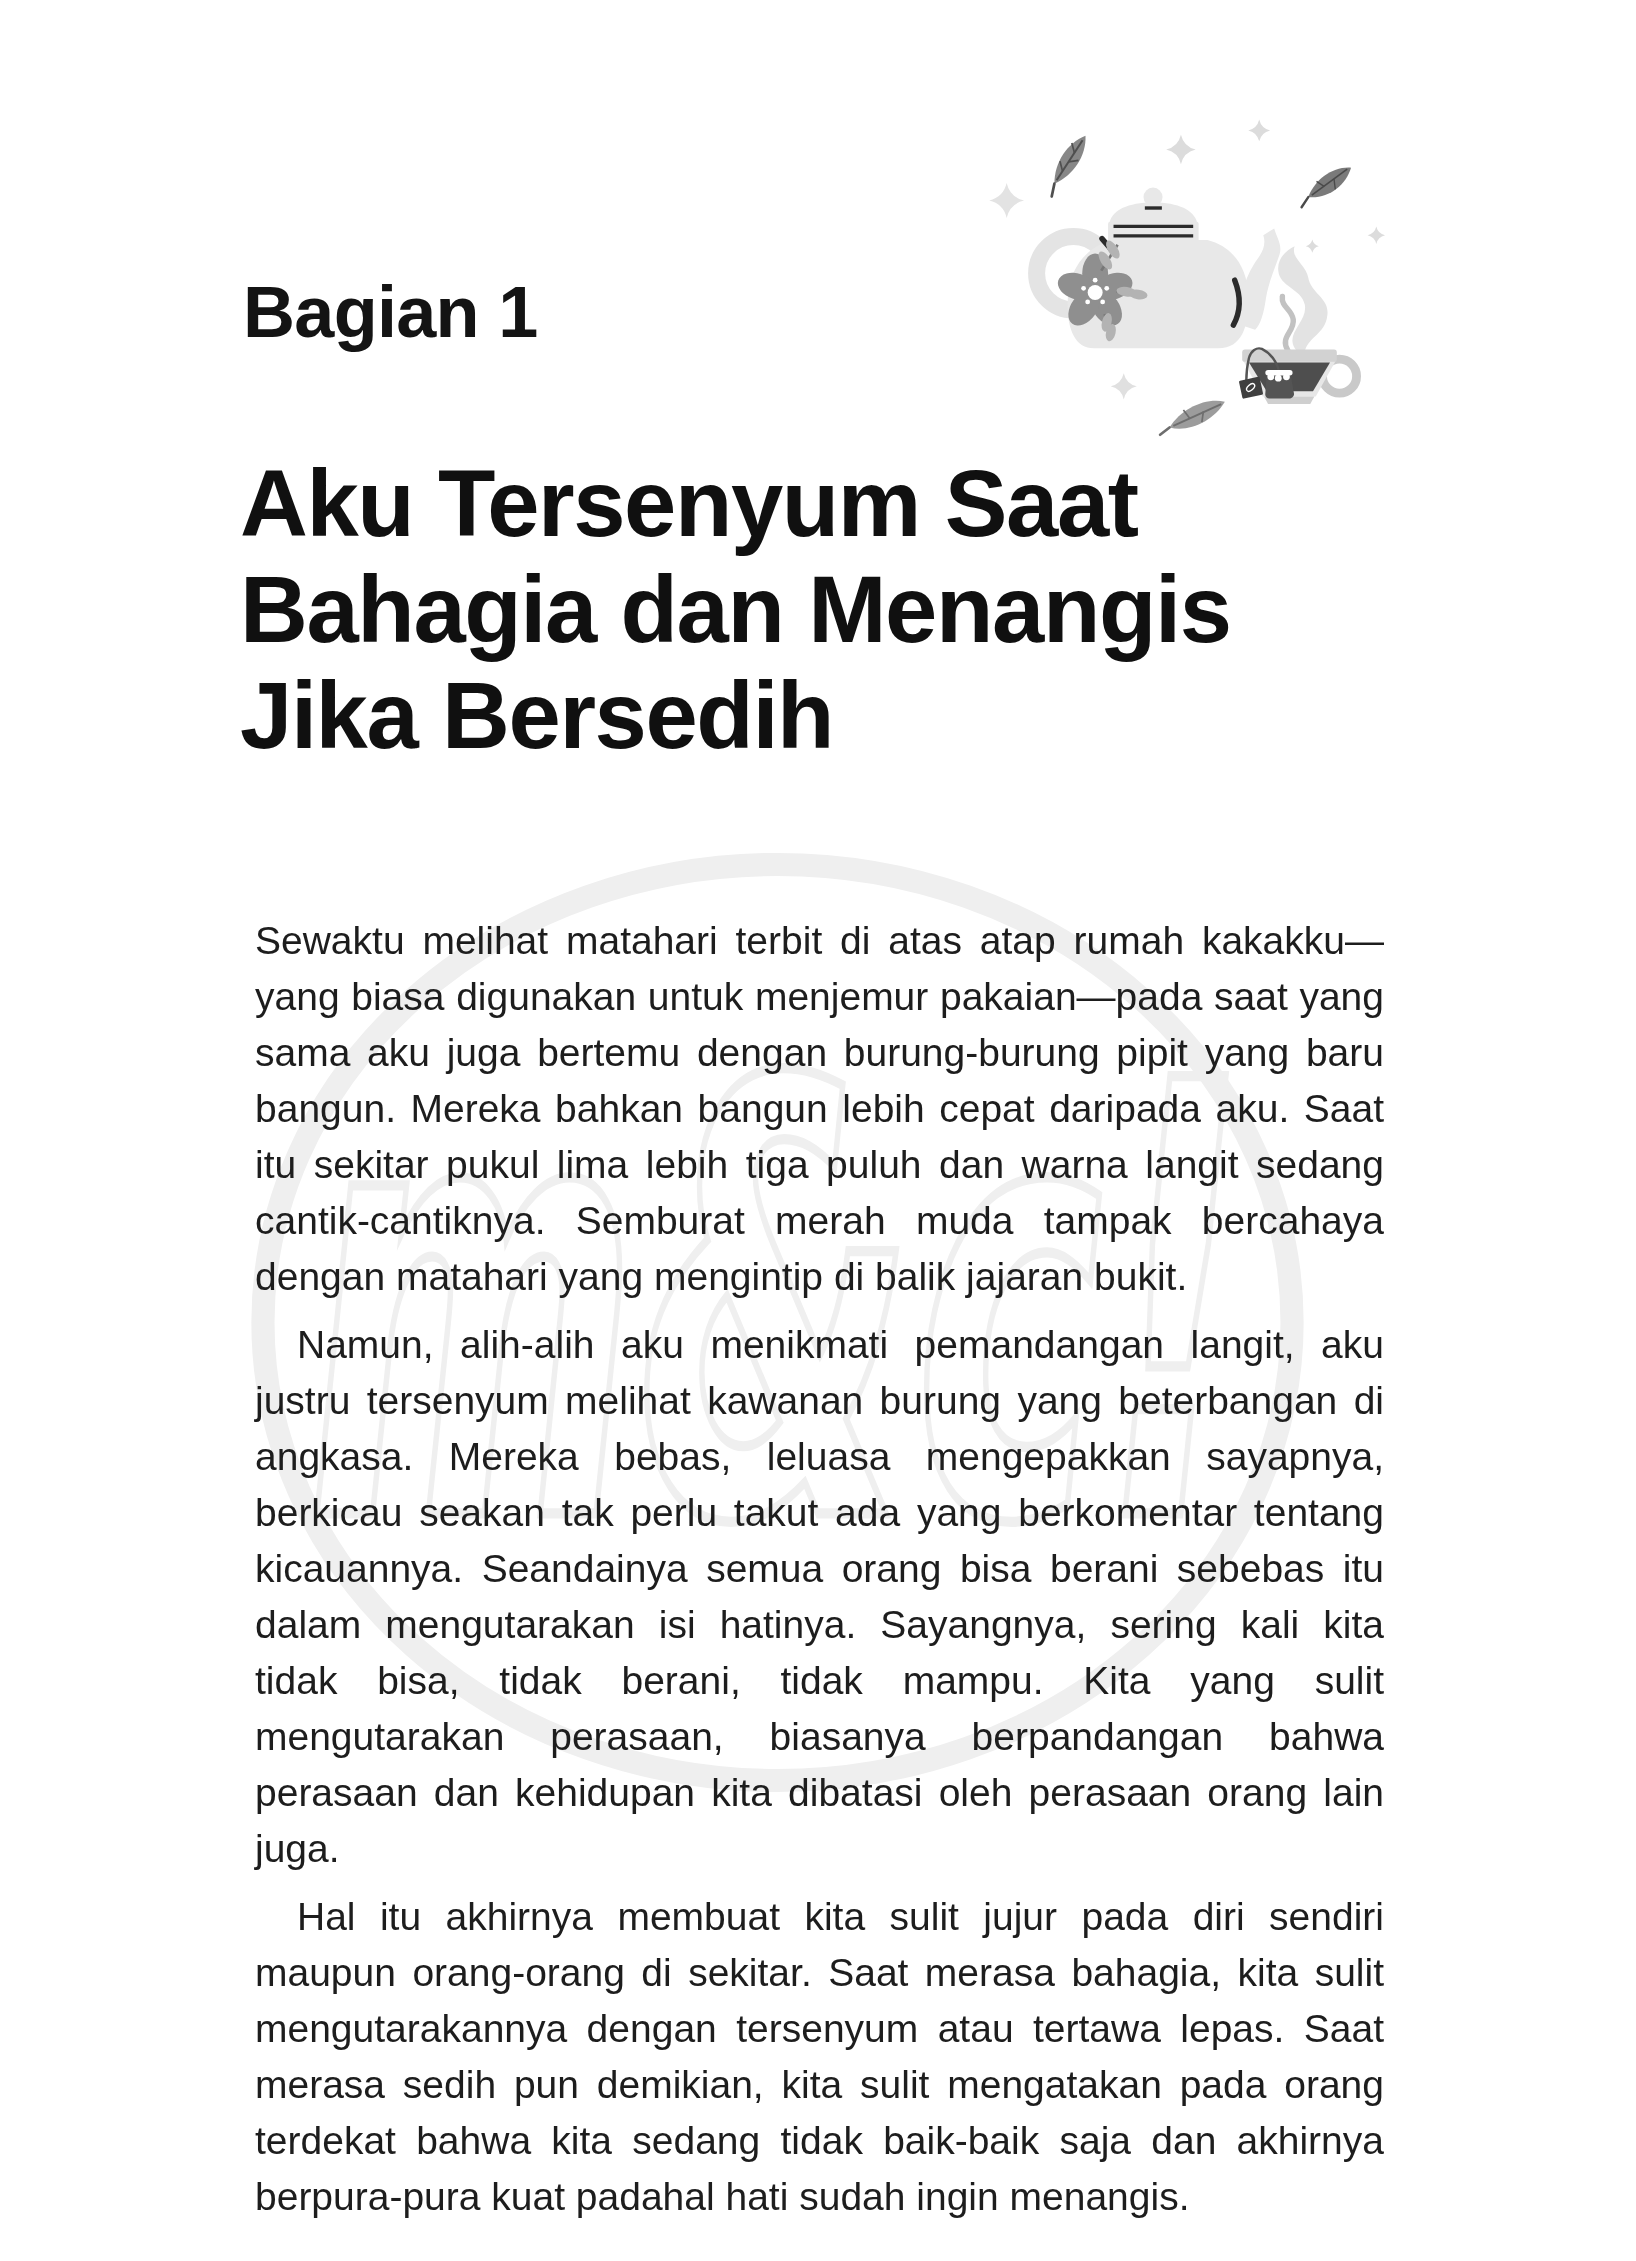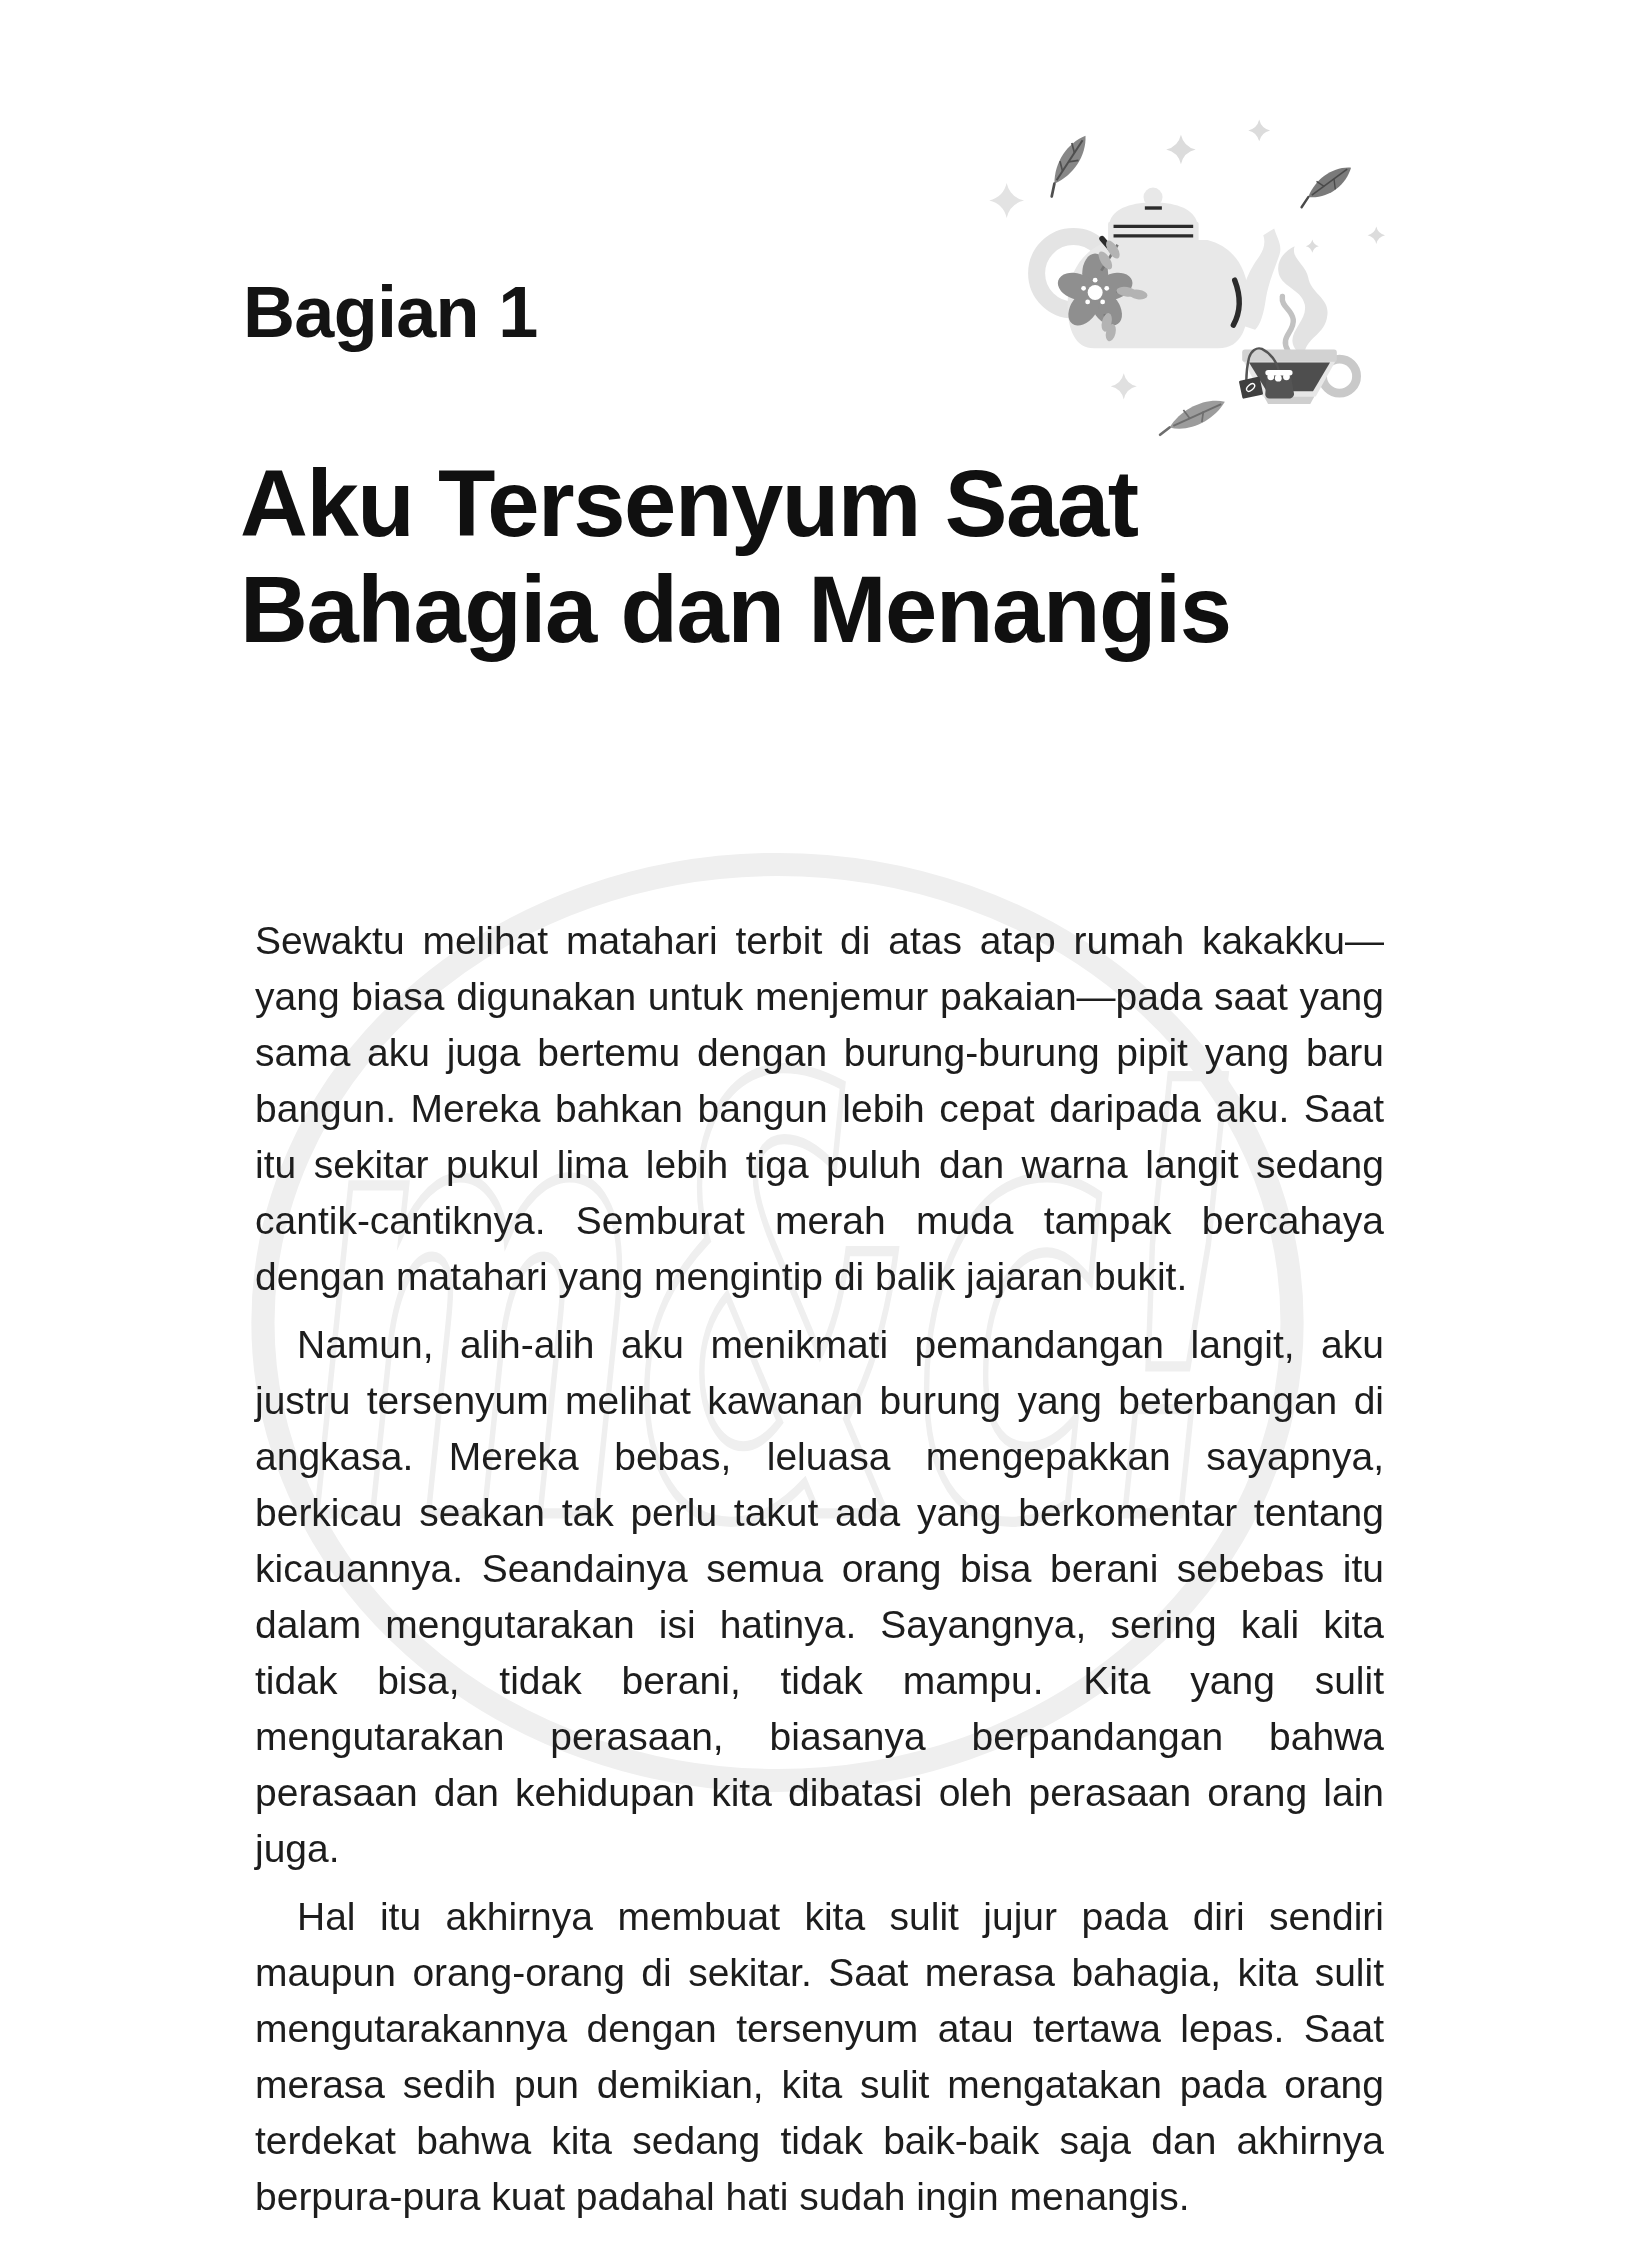--- a/index.html
+++ b/index.html
@@ -162,20 +162,21 @@
         <ellipse cx="15" cy="13" rx="7" ry="4" transform="rotate(-30 15 13)" fill="none" stroke="#ffffff" stroke-width="2"></ellipse>
       </g>
     </g>
   </svg>
 
   <div class="section-label">Bagian 1</div>
 
   <div class="page-title">
     <div>Aku Tersenyum Saat</div>
     <div>Bahagia dan Menangis</div>
+    <div>Jika Bersedih</div>
   </div>
 
   <div class="body-text">
     <p>Sewaktu melihat matahari terbit di atas atap rumah kakakku—yang biasa digunakan untuk menjemur pakaian—pada saat yang sama aku juga bertemu dengan burung-burung pipit yang baru bangun. Mereka bahkan bangun lebih cepat daripada aku. Saat itu sekitar pukul lima lebih tiga puluh dan warna langit sedang cantik-cantiknya. Semburat merah muda tampak bercahaya dengan matahari yang mengintip di balik jajaran bukit.</p>
     <p class="indented">Namun, alih-alih aku menikmati pemandangan langit, aku justru tersenyum melihat kawanan burung yang beterbangan di angkasa. Mereka bebas, leluasa mengepakkan sayapnya, berkicau seakan tak perlu takut ada yang berkomentar tentang kicauannya. Seandainya semua orang bisa berani sebebas itu dalam mengutarakan isi hatinya. Sayangnya, sering kali kita tidak bisa, tidak berani, tidak mampu. Kita yang sulit mengutarakan perasaan, biasanya berpandangan bahwa perasaan dan kehidupan kita dibatasi oleh perasaan orang lain juga.</p>
     <p class="indented">Hal itu akhirnya membuat kita sulit jujur pada diri sendiri maupun orang-orang di sekitar. Saat merasa bahagia, kita sulit mengutarakannya dengan tersenyum atau tertawa lepas. Saat merasa sedih pun demikian, kita sulit mengatakan pada orang terdekat bahwa kita sedang tidak baik-baik saja dan akhirnya berpura-pura kuat padahal hati sudah ingin menangis.</p>
   </div>
 
 </div>
 

